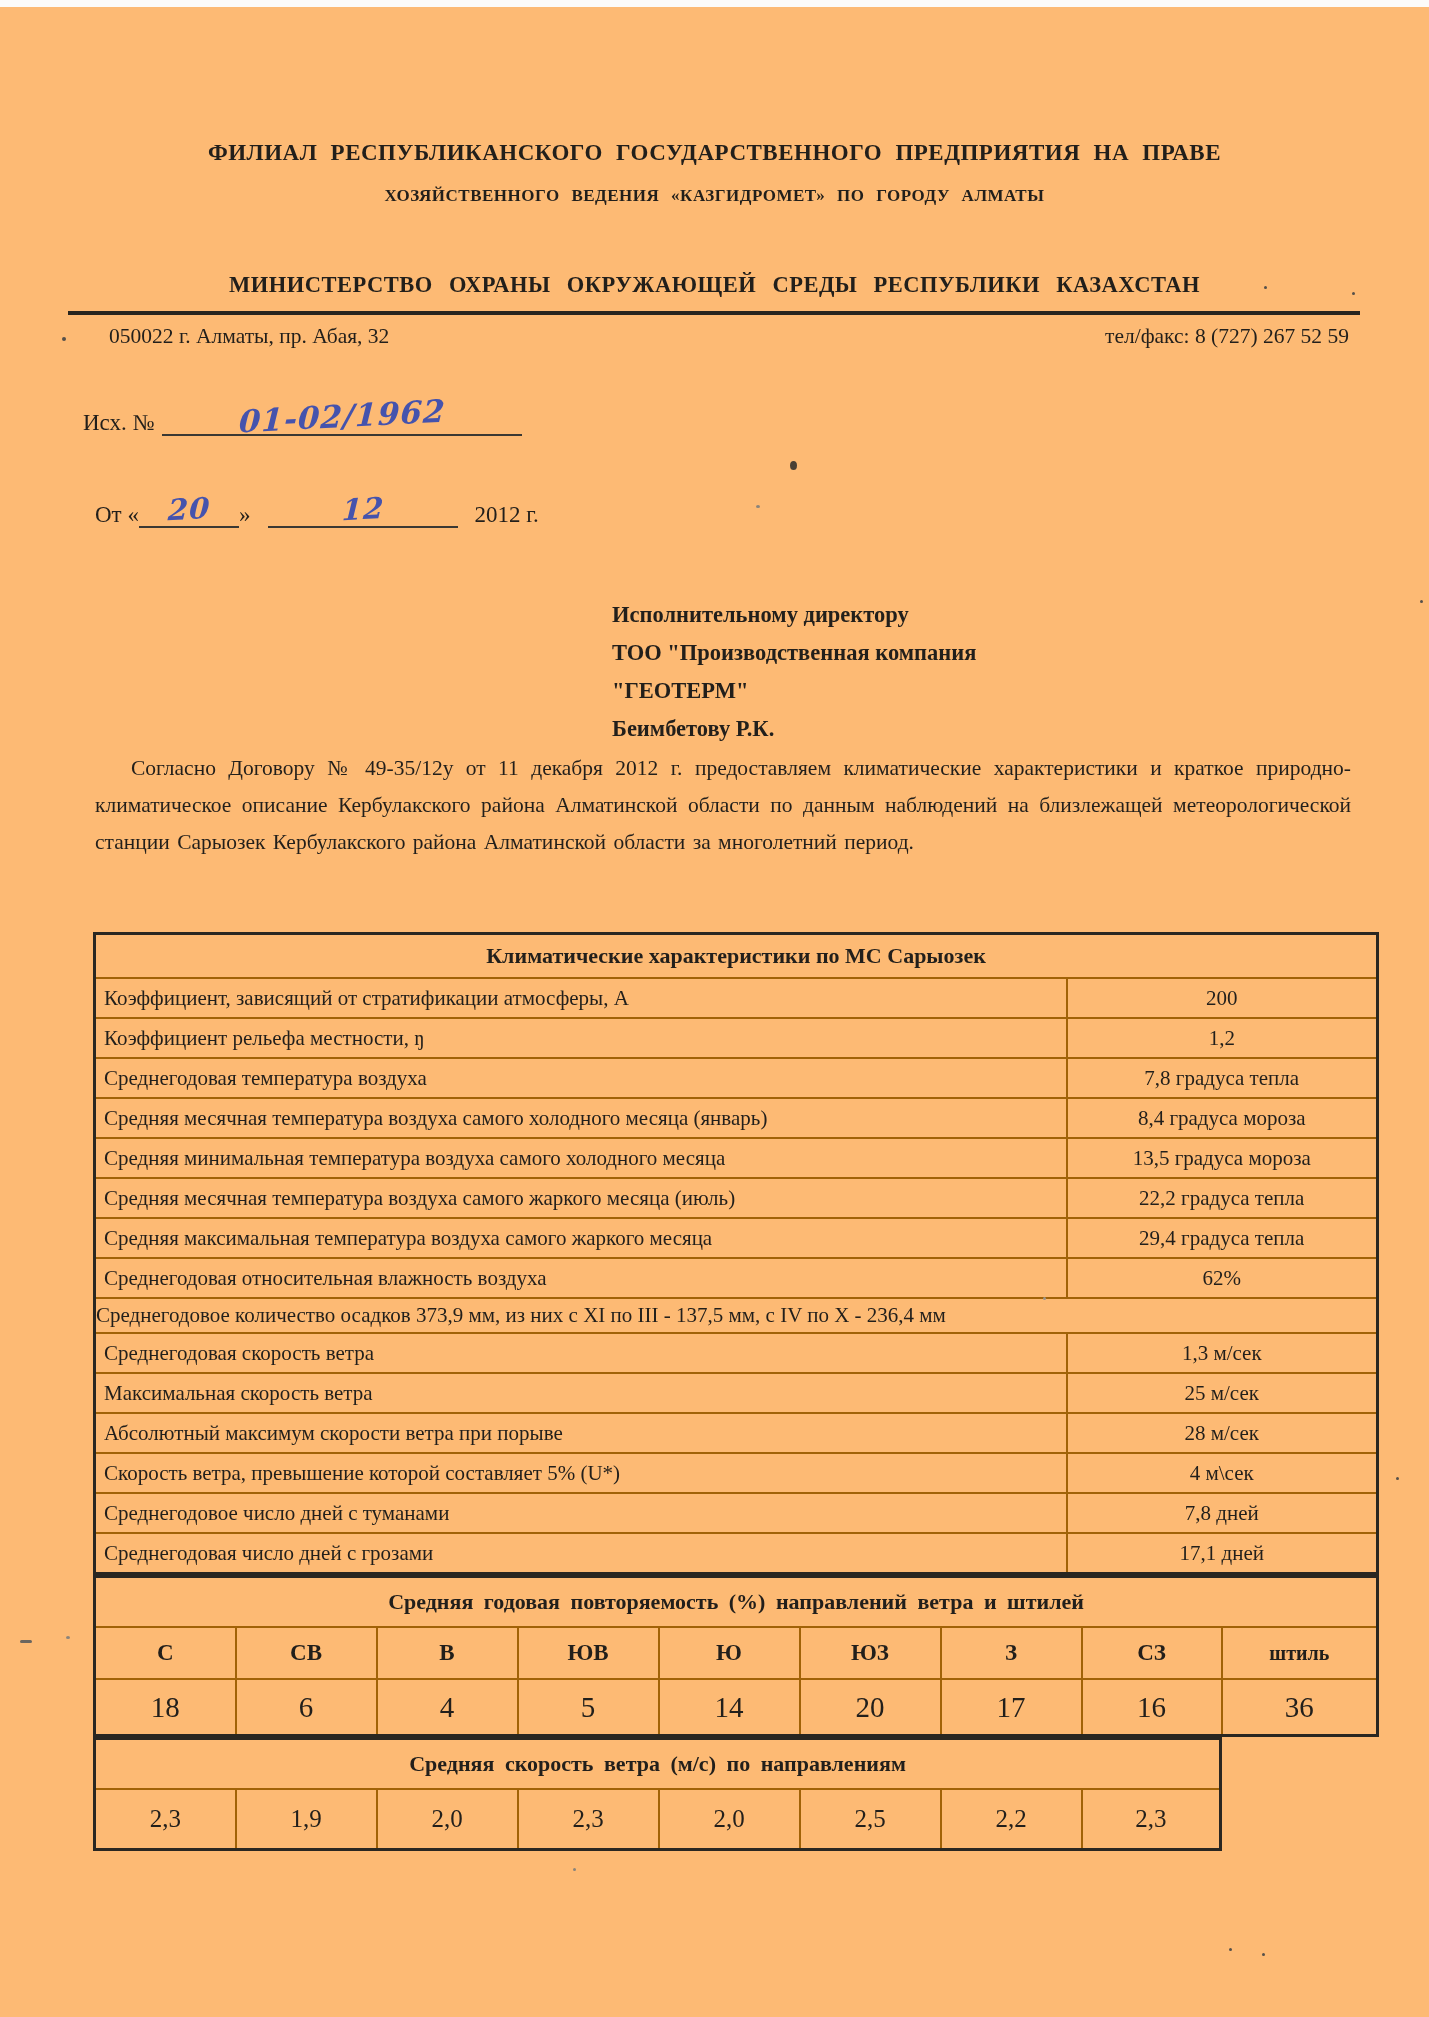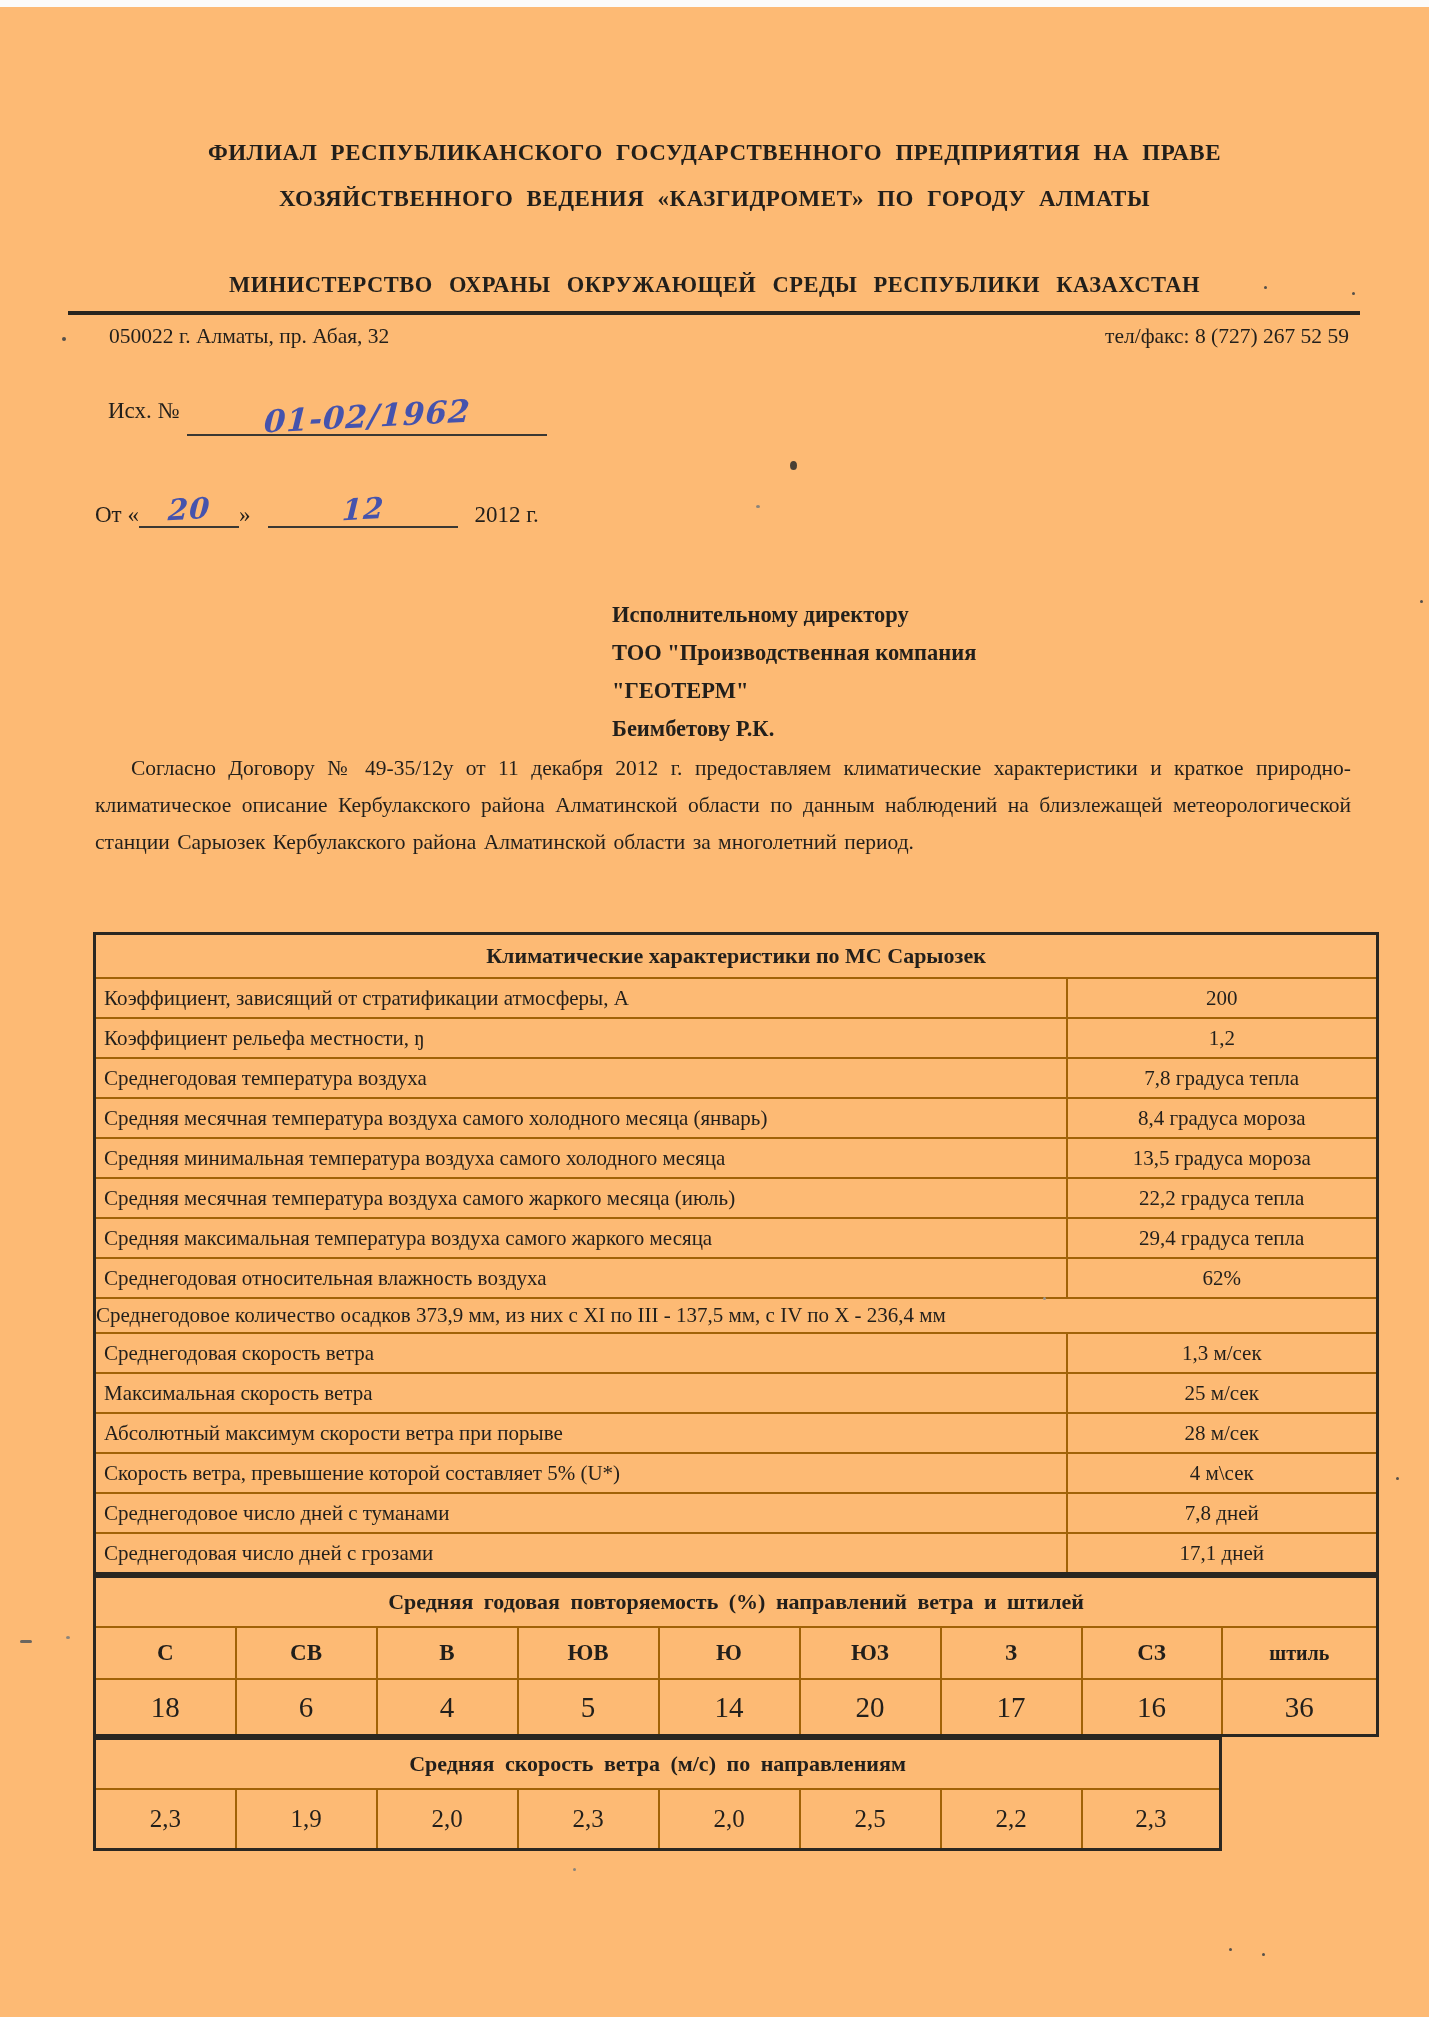--- a/index.html
+++ b/index.html
@@ -8,26 +8,26 @@
     width:1429px;height:2017px;
     background:#fdba74;
     font-family:"Liberation Serif", serif;
     color:#221f1b;
     overflow:hidden;
   }
   .scan-strip{position:absolute;top:0;left:0;width:100%;height:7px;background:#fcfbf9;}
   
   .lh-line{position:absolute;left:0;width:100%;text-align:center;font-weight:bold;}
   .lh-1{top:140px;font-size:23px;word-spacing:7px;letter-spacing:.5px;}
-  .lh-2{top:186px;font-size:23px;word-spacing:7px;letter-spacing:.5px;}
+  .lh-2{top:186px;font-size:17px;word-spacing:7px;letter-spacing:.5px;}
   .lh-ministry{top:272px;font-size:22.5px;word-spacing:10px;letter-spacing:.5px;}
   .lh-rule{position:absolute;top:311px;left:68px;width:1292px;height:4px;background:#28251f;}
   .addr-row{position:absolute;top:324px;left:109px;width:1240px;display:flex;justify-content:space-between;font-size:21.5px;}
   
-  .ref-line{position:absolute;top:398px;left:108px;font-size:23px;display:flex;}
+  .ref-line{position:absolute;top:398px;left:83px;font-size:23px;display:flex;align-items:flex-end;}
   .hw{font-family:"DejaVu Serif", serif;font-style:italic;color:#4553ad;font-weight:bold;}
   .hw-num{display:inline-block;font-size:31px;transform:rotate(-3deg) skewX(-6deg);letter-spacing:1px;}
   .u-line{display:inline-block;border-bottom:2px solid #3a3833;text-align:center;}
   .ref-underline{width:360px;margin-left:8px;padding-bottom:0px;}
   .date-line{position:absolute;top:492px;left:95px;font-size:23px;display:flex;align-items:flex-end;}
   .date-day{width:100px;}
   .date-month{width:190px;margin-left:18px;margin-right:16px;}
   .date-line .hw-num{font-size:29px;}
   
   .addressee{position:absolute;top:596px;left:612px;font-size:22.5px;font-weight:bold;line-height:38px;}

